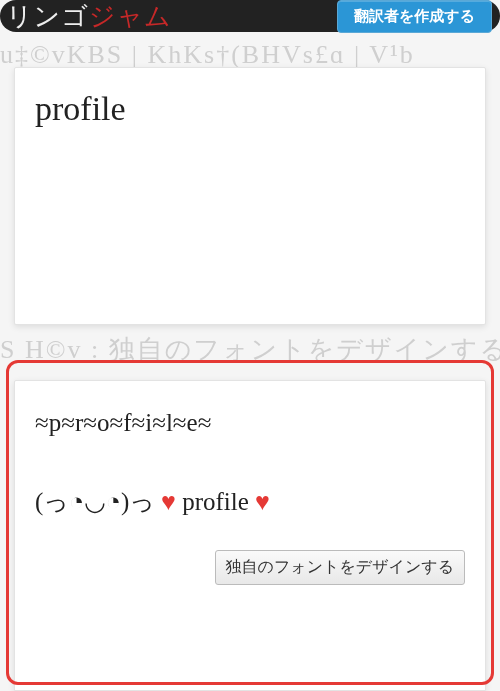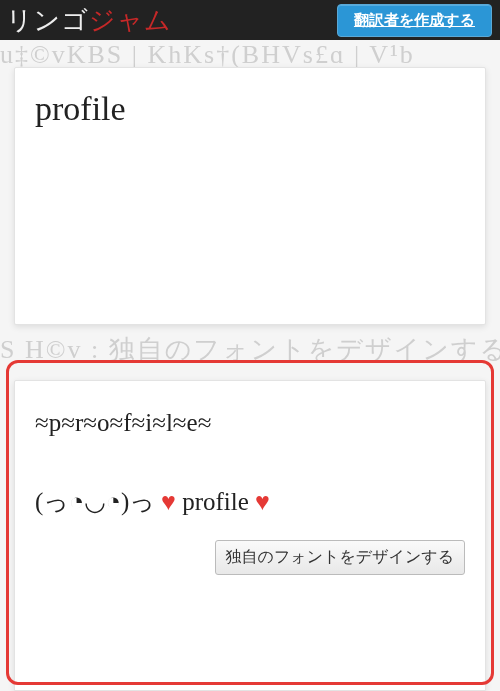--- a/index.html
+++ b/index.html
@@ -1,29 +1,29 @@
 <!DOCTYPE html>
 <html><head>
 <meta charset="utf-8">
 <style>
   * { box-sizing: border-box; margin: 0; padding: 0; }
   html, body { width: 500px; height: 691px; overflow: hidden; font-family: Georgia, "Times New Roman", serif; }
   body { background: #f5f5f5; position: relative; }
 
   .header {
     display: flex; align-items: center; justify-content: space-between;
-    background: #222; padding: 2px 8px 2px 6px; height: 40px;
+    background: #222; padding: 2px 8px 2px 6px; height: 32px; border-radius: 16px;
   }
   .logo { font-size: 26px; font-weight: 400; font-family: "Helvetica Neue", Arial, sans-serif; letter-spacing: 1px; }
   .logo-a { color: #eee; }
   .logo-b { color: #c62828; }
   .header-btn {
     background: #2b96d6; color: #fff; font-weight: bold; font-size: 15px;
     font-family: Arial, sans-serif; border: 1px solid #5aa8d6; border-radius: 4px;
-    padding: 6px 16px; cursor: pointer; box-shadow: inset 0 1px 0 rgba(255,255,255,0.2); text-decoration: underline;
+    padding: 6px 16px; cursor: pointer; box-shadow: inset 0 1px 0 rgba(255,255,255,0.2);
   }
 
   .bg-text {
     position: absolute; left: 0; right: 0; color: #cfcfcf; font-size: 26px;
     white-space: nowrap; overflow: hidden; font-family: Georgia, serif; letter-spacing: 2px;
     z-index: 0;
   }
   .bg1 { top: 40px; }
   .bg2 { top: 332px; }
 
@@ -39,21 +39,21 @@
     border: 3px solid #e53935; border-radius: 12px; z-index: 2; pointer-events: none;
   }
   .output-card {
     position: absolute; top: 380px; left: 14px; right: 14px; bottom: 0;
     background: #fff; border: 1px solid #e3e3e3; border-radius: 2px 2px 0 0;
     box-shadow: 0 2px 6px rgba(0,0,0,0.1); padding: 28px 20px 14px 20px; z-index: 1;
     display: flex; flex-direction: column;
   }
   .out-line { font-size: 25px; color: #222; margin-bottom: 48px; font-family: Georgia, serif; }
   .out-line .heart { color: #e53935; }
-  .out-line:last-of-type { margin-bottom: 4px; }
+  .out-line:last-of-type { margin-bottom: 14px; }
 
   .design-btn {
     align-self: flex-end; margin-top: 18px;
     font-family: Arial, sans-serif; font-size: 16px; color: #333;
     background: linear-gradient(#fafafa,#e8e8e8); border: 1px solid #bbb;
     border-radius: 3px; padding: 6px 10px; cursor: pointer; z-index: 3; position: relative;
   }
 </style>
 </head>
 <body>

